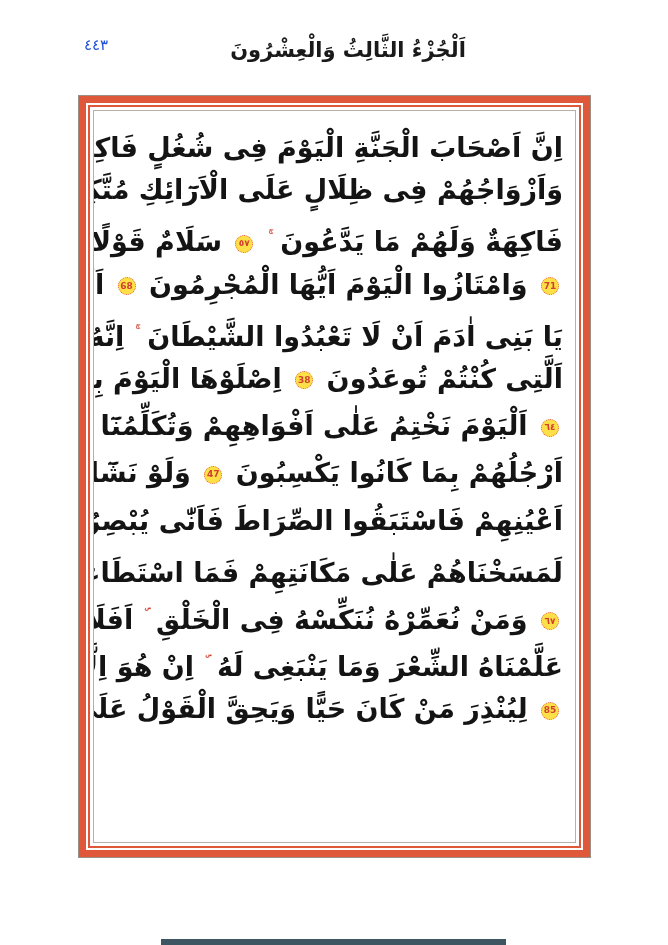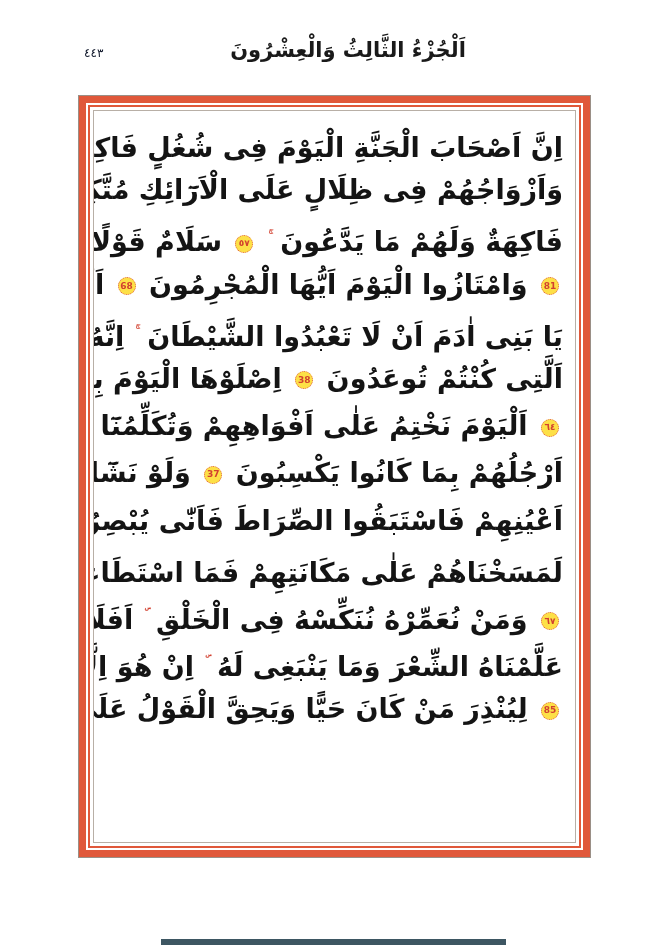--- a/index.html
+++ b/index.html
@@ -4,22 +4,22 @@
 <style>
   html,body{margin:0;padding:0;background:#ffffff;}
   .page{
     position:relative;
     width:668px;height:945px;
     background:#ffffff;
     font-family:"DejaVu Sans","Liberation Sans",sans-serif;
     overflow:hidden;
   }
   .page-number{
-    position:absolute;left:84px;top:46px;
-    font-size:12px;color:#0f172a;direction:rtl;
+    position:absolute;left:84px;top:36px;
+    font-size:15px;color:#1d4ed8;direction:rtl;
   }
   .juz-title{
     position:absolute;top:38px;left:0;width:100%;
     text-align:center;transform:translateX(14px);
     font-size:21px;font-weight:bold;color:#1a1a1a;direction:rtl;
   }
   
   .frame-outer{
     position:absolute;left:78px;top:95px;width:513px;height:763px;
     box-sizing:border-box;
@@ -67,25 +67,25 @@
 
   <div class="frame-outer">
     <div class="frame-w1">
       <div class="frame-orange-rule">
         <div class="frame-gray-rule">
           <div class="quran-text">
 
           <div class="qline"><span class="qtext">اِنَّ اَصْحَابَ الْجَنَّةِ الْيَوْمَ فِى شُغُلٍ فَاكِهُونَ</span> <span class="waqf">ۚ</span>  </div>
               <div class="qline"><span class="qtext">وَاَزْوَاجُهُمْ فِى ظِلَالٍ عَلَى الْاَرَٓائِكِ مُتَّكِؤُنَ</span>  </div>
               <div class="qline"><span class="qtext">فَاكِهَةٌ وَلَهُمْ مَا يَدَّعُونَ</span> <span class="waqf">ۚ</span> <span class="vmark">٥٧</span> <span class="qtext">سَلَامٌ قَوْلًا مِنْ رَبٍّ رَحِيمٍ</span></div>
-              <div class="qline"><span class="vmark">81</span> <span class="qtext">وَامْتَازُوا الْيَوْمَ اَيُّهَا الْمُجْرِمُونَ</span> <span class="vmark">68</span> <span class="qtext">اَلَمْ اَعْهَدْ اِلَيْكُمْ</span></div>
+              <div class="qline"><span class="vmark">71</span> <span class="qtext">وَامْتَازُوا الْيَوْمَ اَيُّهَا الْمُجْرِمُونَ</span> <span class="vmark">68</span> <span class="qtext">اَلَمْ اَعْهَدْ اِلَيْكُمْ</span></div>
               <div class="qline"><span class="qtext">يَا بَنِى اٰدَمَ اَنْ لَا تَعْبُدُوا الشَّيْطَانَ</span> <span class="waqf">ۚ</span> <span class="qtext">اِنَّهُ لَكُمْ عَدُوٌّ مُبِينٌ</span> <span class="waqf">ۙ</span></div>
               <div class="qline"><span class="qtext">اَلَّتِى كُنْتُمْ تُوعَدُونَ</span> <span class="vmark">38</span> <span class="qtext">اِصْلَوْهَا الْيَوْمَ بِمَا كُنْتُمْ تَكْفُرُونَ</span></div>
               <div class="qline"><span class="vmark">٦٤</span> <span class="qtext">اَلْيَوْمَ نَخْتِمُ عَلٰى اَفْوَاهِهِمْ وَتُكَلِّمُنَٓا اَيْدِيهِمْ وَتَشْهَدُ</span></div>
-              <div class="qline"><span class="qtext">اَرْجُلُهُمْ بِمَا كَانُوا يَكْسِبُونَ</span> <span class="vmark">37</span> <span class="qtext">وَلَوْ نَشَٓاءُ لَطَمَسْنَا عَلٰٓى</span></div>
+              <div class="qline"><span class="qtext">اَرْجُلُهُمْ بِمَا كَانُوا يَكْسِبُونَ</span> <span class="vmark">47</span> <span class="qtext">وَلَوْ نَشَٓاءُ لَطَمَسْنَا عَلٰٓى</span></div>
               <div class="qline"><span class="qtext">اَعْيُنِهِمْ فَاسْتَبَقُوا الصِّرَاطَ فَاَنّٰى يُبْصِرُونَ</span>  </div>
               <div class="qline"><span class="qtext">لَمَسَخْنَاهُمْ عَلٰى مَكَانَتِهِمْ فَمَا اسْتَطَاعُوا مُضِيًّا وَلَا يَرْجِعُونَ</span> <span class="waqf">۟</span></div>
               <div class="qline"><span class="vmark">٦٧</span> <span class="qtext">وَمَنْ نُعَمِّرْهُ نُنَكِّسْهُ فِى الْخَلْقِ</span> <span class="waqf">ۜ</span> <span class="qtext">اَفَلَا يَعْقِلُونَ</span>  </div>
               <div class="qline"><span class="qtext">عَلَّمْنَاهُ الشِّعْرَ وَمَا يَنْبَغِى لَهُ</span> <span class="waqf">ۜ</span> <span class="qtext">اِنْ هُوَ اِلَّا ذِكْرٌ وَقُرْاٰنٌ مُبِينٌ</span> <span class="waqf">ۙ</span></div>
               <div class="qline"><span class="vmark">85</span> <span class="qtext">لِيُنْذِرَ مَنْ كَانَ حَيًّا وَيَحِقَّ الْقَوْلُ عَلَى الْكَافِرِينَ</span> </div>
             </div>
         </div>
       </div>
     </div>
   </div>

